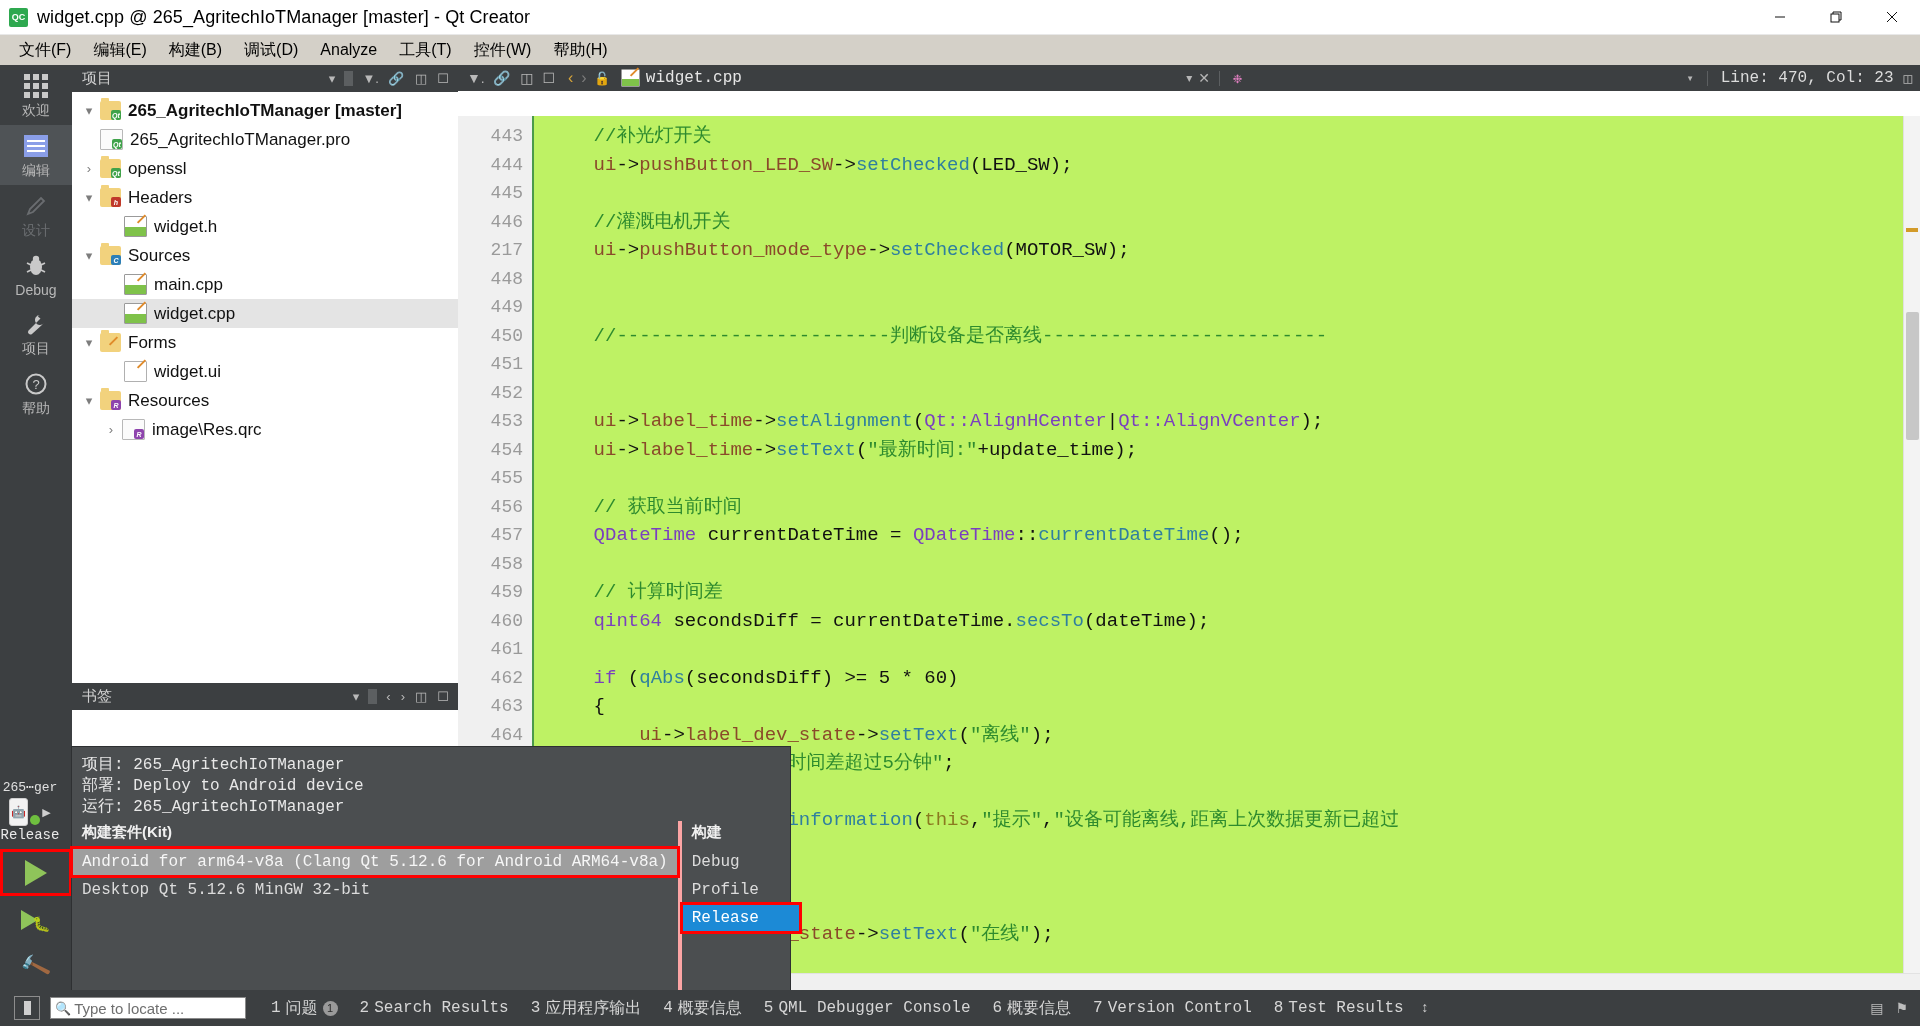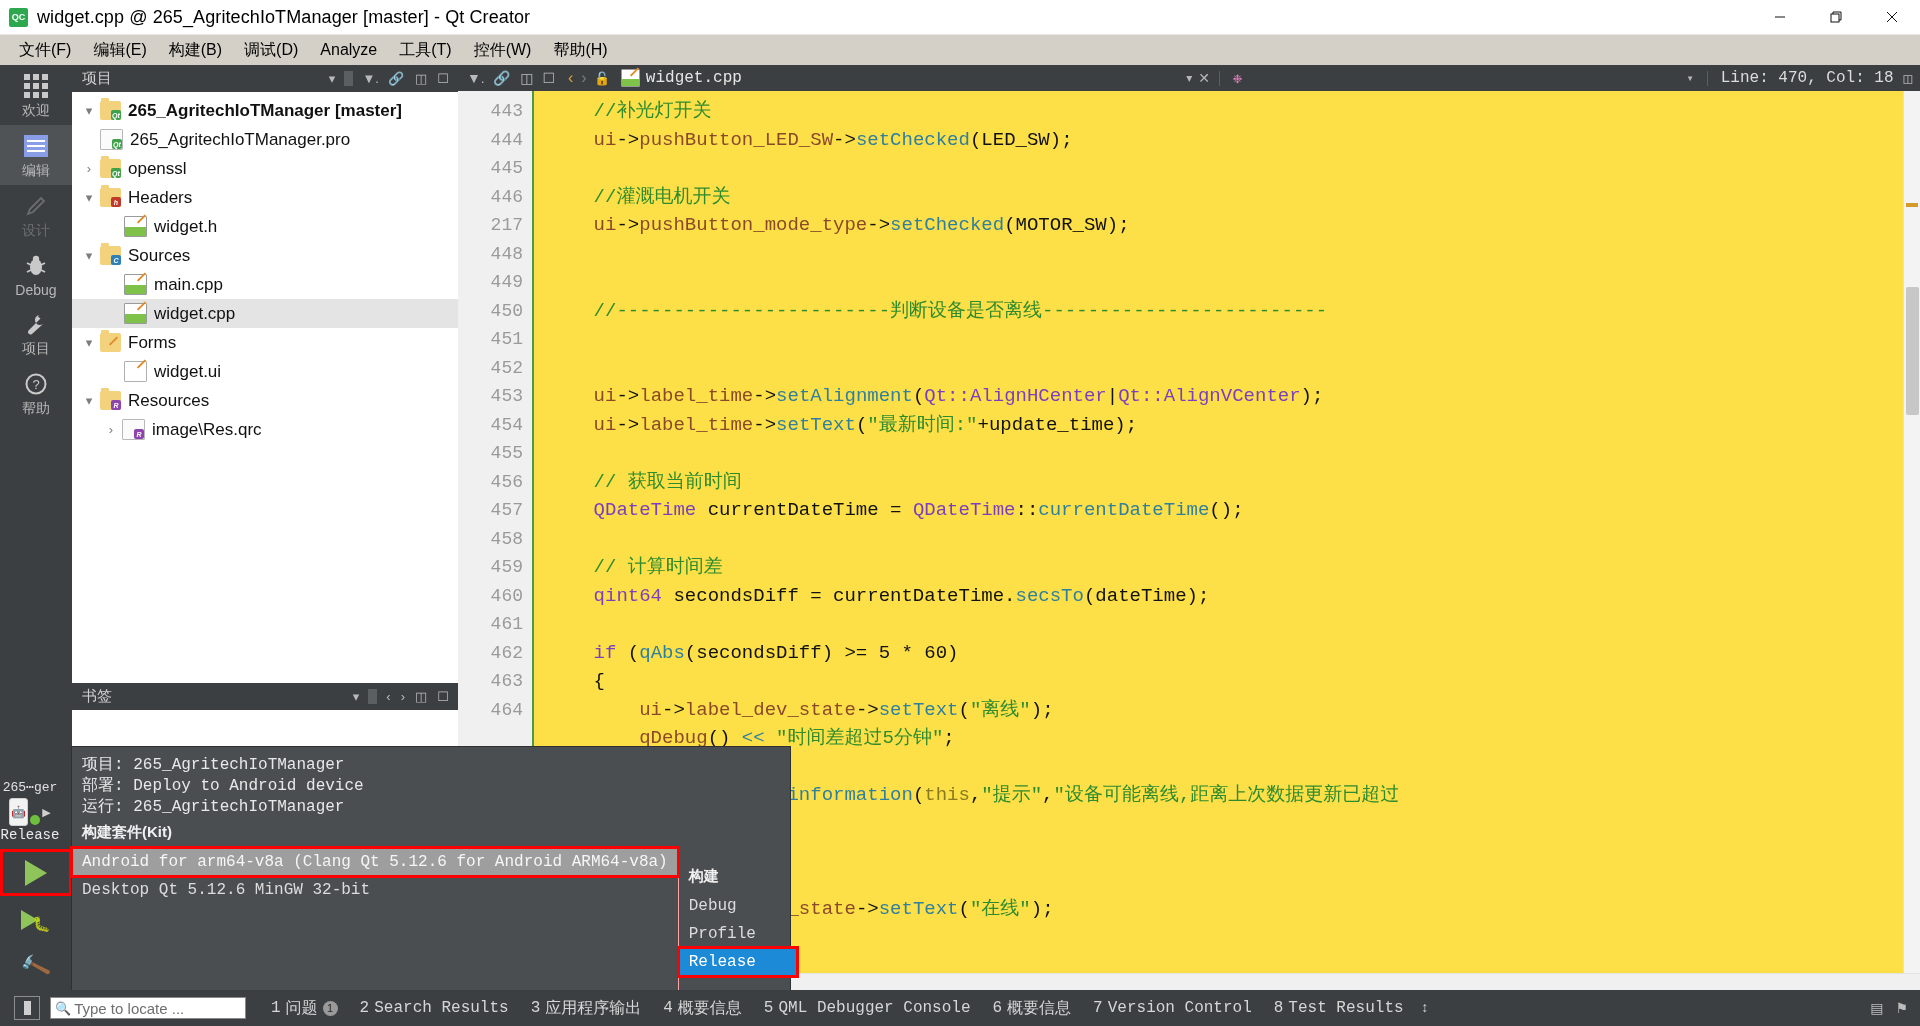--- a/index.html
+++ b/index.html
@@ -120,21 +120,21 @@
   .navarrow{color:#d6a43a;font-size:16px;padding:0 4px;}
   .navarrow.dim{color:#7c7c7c;}
   .lock{color:#c9c9c9;font-size:13px;padding:0 4px;}
   .tabfile{display:flex;align-items:center;gap:6px;padding:0 6px;color:#e6e6e6;font-family:"Liberation Mono",monospace;font-size:16px;}
   .tabfile .ficon{margin-right:0;}
   .bcrumb{display:flex;align-items:center;gap:6px;padding:0 10px;font-family:"Liberation Mono",monospace;font-size:16px;color:#dcdcdc;}
   .bcrumb .fn{color:#e07fc0;font-size:15px;}
   .linecol{margin-left:auto;display:flex;align-items:center;gap:10px;padding-right:8px;
     font-family:"Liberation Mono",monospace;font-size:16px;color:#dcdcdc;}
 
-  .codearea{flex:1 1 auto;display:flex;min-height:0;position:relative;background:#fde047;}
+  .codearea{flex:1 1 auto;display:flex;min-height:0;position:relative;background:#bef264;margin-top:25px;}
   .gutter{
     width:76px;flex:none;background:#f0f0f0;color:#9a9a9a;text-align:right;
     font-family:"Liberation Mono",monospace;font-size:18px;padding-top:6px;
     border-right:2px solid #4a9a4a;box-sizing:border-box;
   }
   .gline{height:28.5px;line-height:28.5px;padding-right:9px;}
   .code{
     flex:1 1 auto;font-family:"Liberation Mono",monospace;font-size:19px;
     padding-top:6px;padding-left:14px;white-space:pre;overflow:hidden;color:#111;
     min-width:0;
@@ -159,21 +159,21 @@
 
   
   .kitpopup{
     position:absolute;left:72px;bottom:36px;width:718px;height:243px;
     background:#4b4e50;color:#e8e8e8;z-index:40;box-shadow:0 0 0 1px #2e3032;
   }
   .kp-head{padding:8px 10px 3px 10px;font-family:"Liberation Mono",monospace;font-size:16px;line-height:21px;}
   .kp-head .lbl{color:#e6e6e6;}
   .kp-cols{display:flex;height:182px;}
   .kp-left{flex:1 1 auto;position:relative;}
-  .kp-right{width:118px;flex:none;border-left:1px solid #fca5a5;margin-top:44px;}
+  .kp-right{width:118px;flex:none;border-left:4px solid #fca5a5;}
   .kp-colhdr{font-size:15px;font-weight:bold;padding:2px 10px 6px 10px;color:#f0f0f0;}
   .kp-item{
     font-family:"Liberation Mono",monospace;font-size:16px;padding:5px 10px;color:#dcdcdc;white-space:nowrap;
   }
   .kp-item.selected{background:#9e9e9e;color:#f6f6f6;}
   .kp-item.redbox{outline:3px solid #ff0000;outline-offset:-1px;position:relative;z-index:5;}
   .kp-item.blue{background:#1c8ad6;color:#fff;}
 
   
   .statusbar{
@@ -483,21 +483,21 @@
         <span style="margin-left:auto;"></span>
         <span style="color:#b6b6b6;font-size:12px;padding:0 4px;">▾</span>
         <span style="color:#b6b6b6;font-size:14px;padding:0 6px 0 2px;">✕</span>
         <span class="sep"></span>
         <span class="bcrumb">
           <span class="fn">❉</span>
         </span>
         <span class="linecol">
           <span style="font-size:12px;color:#b6b6b6;">▾</span>
           <span class="sep"></span>
-          <span>Line: 470, Col: 18</span>
+          <span>Line: 470, Col: 23</span>
           <span style="font-size:14px;color:#b6b6b6;">◫</span>
         </span>
       </div>
 
       <div class="codearea">
         <div class="gutter">
           <div class="gline">443</div>
           <div class="gline">444</div>
           <div class="gline">445</div>
           <div class="gline">446</div>

